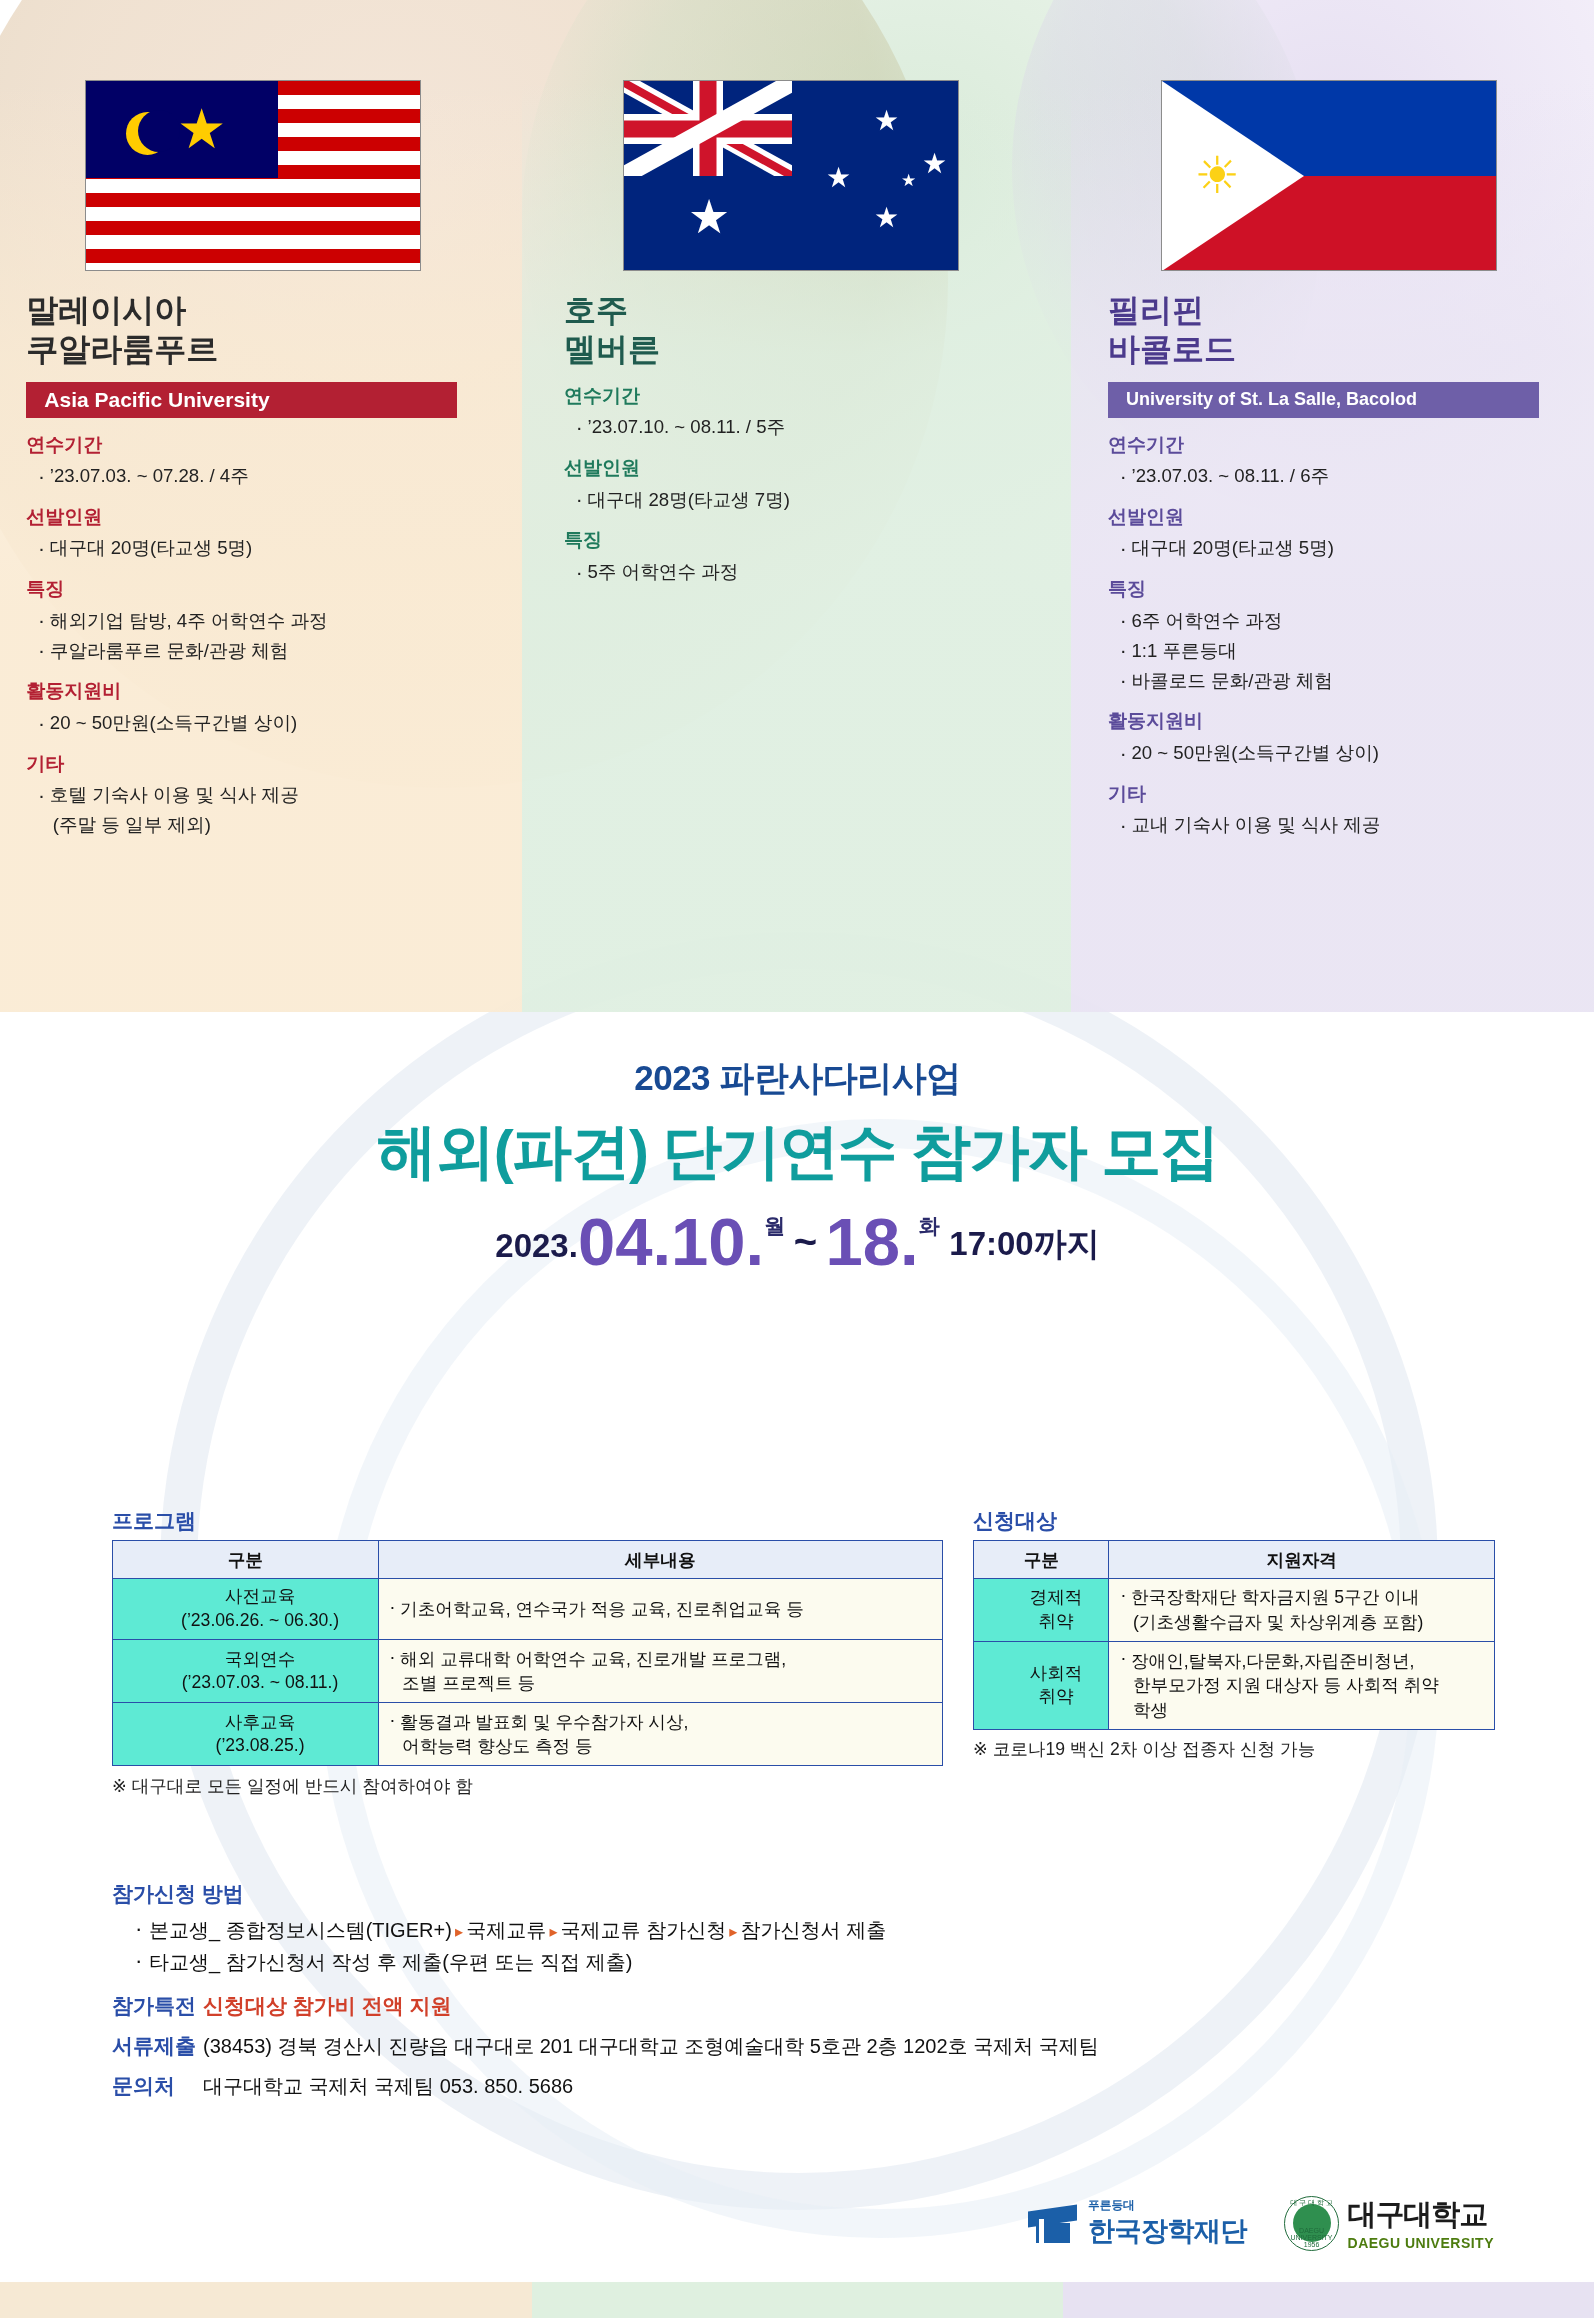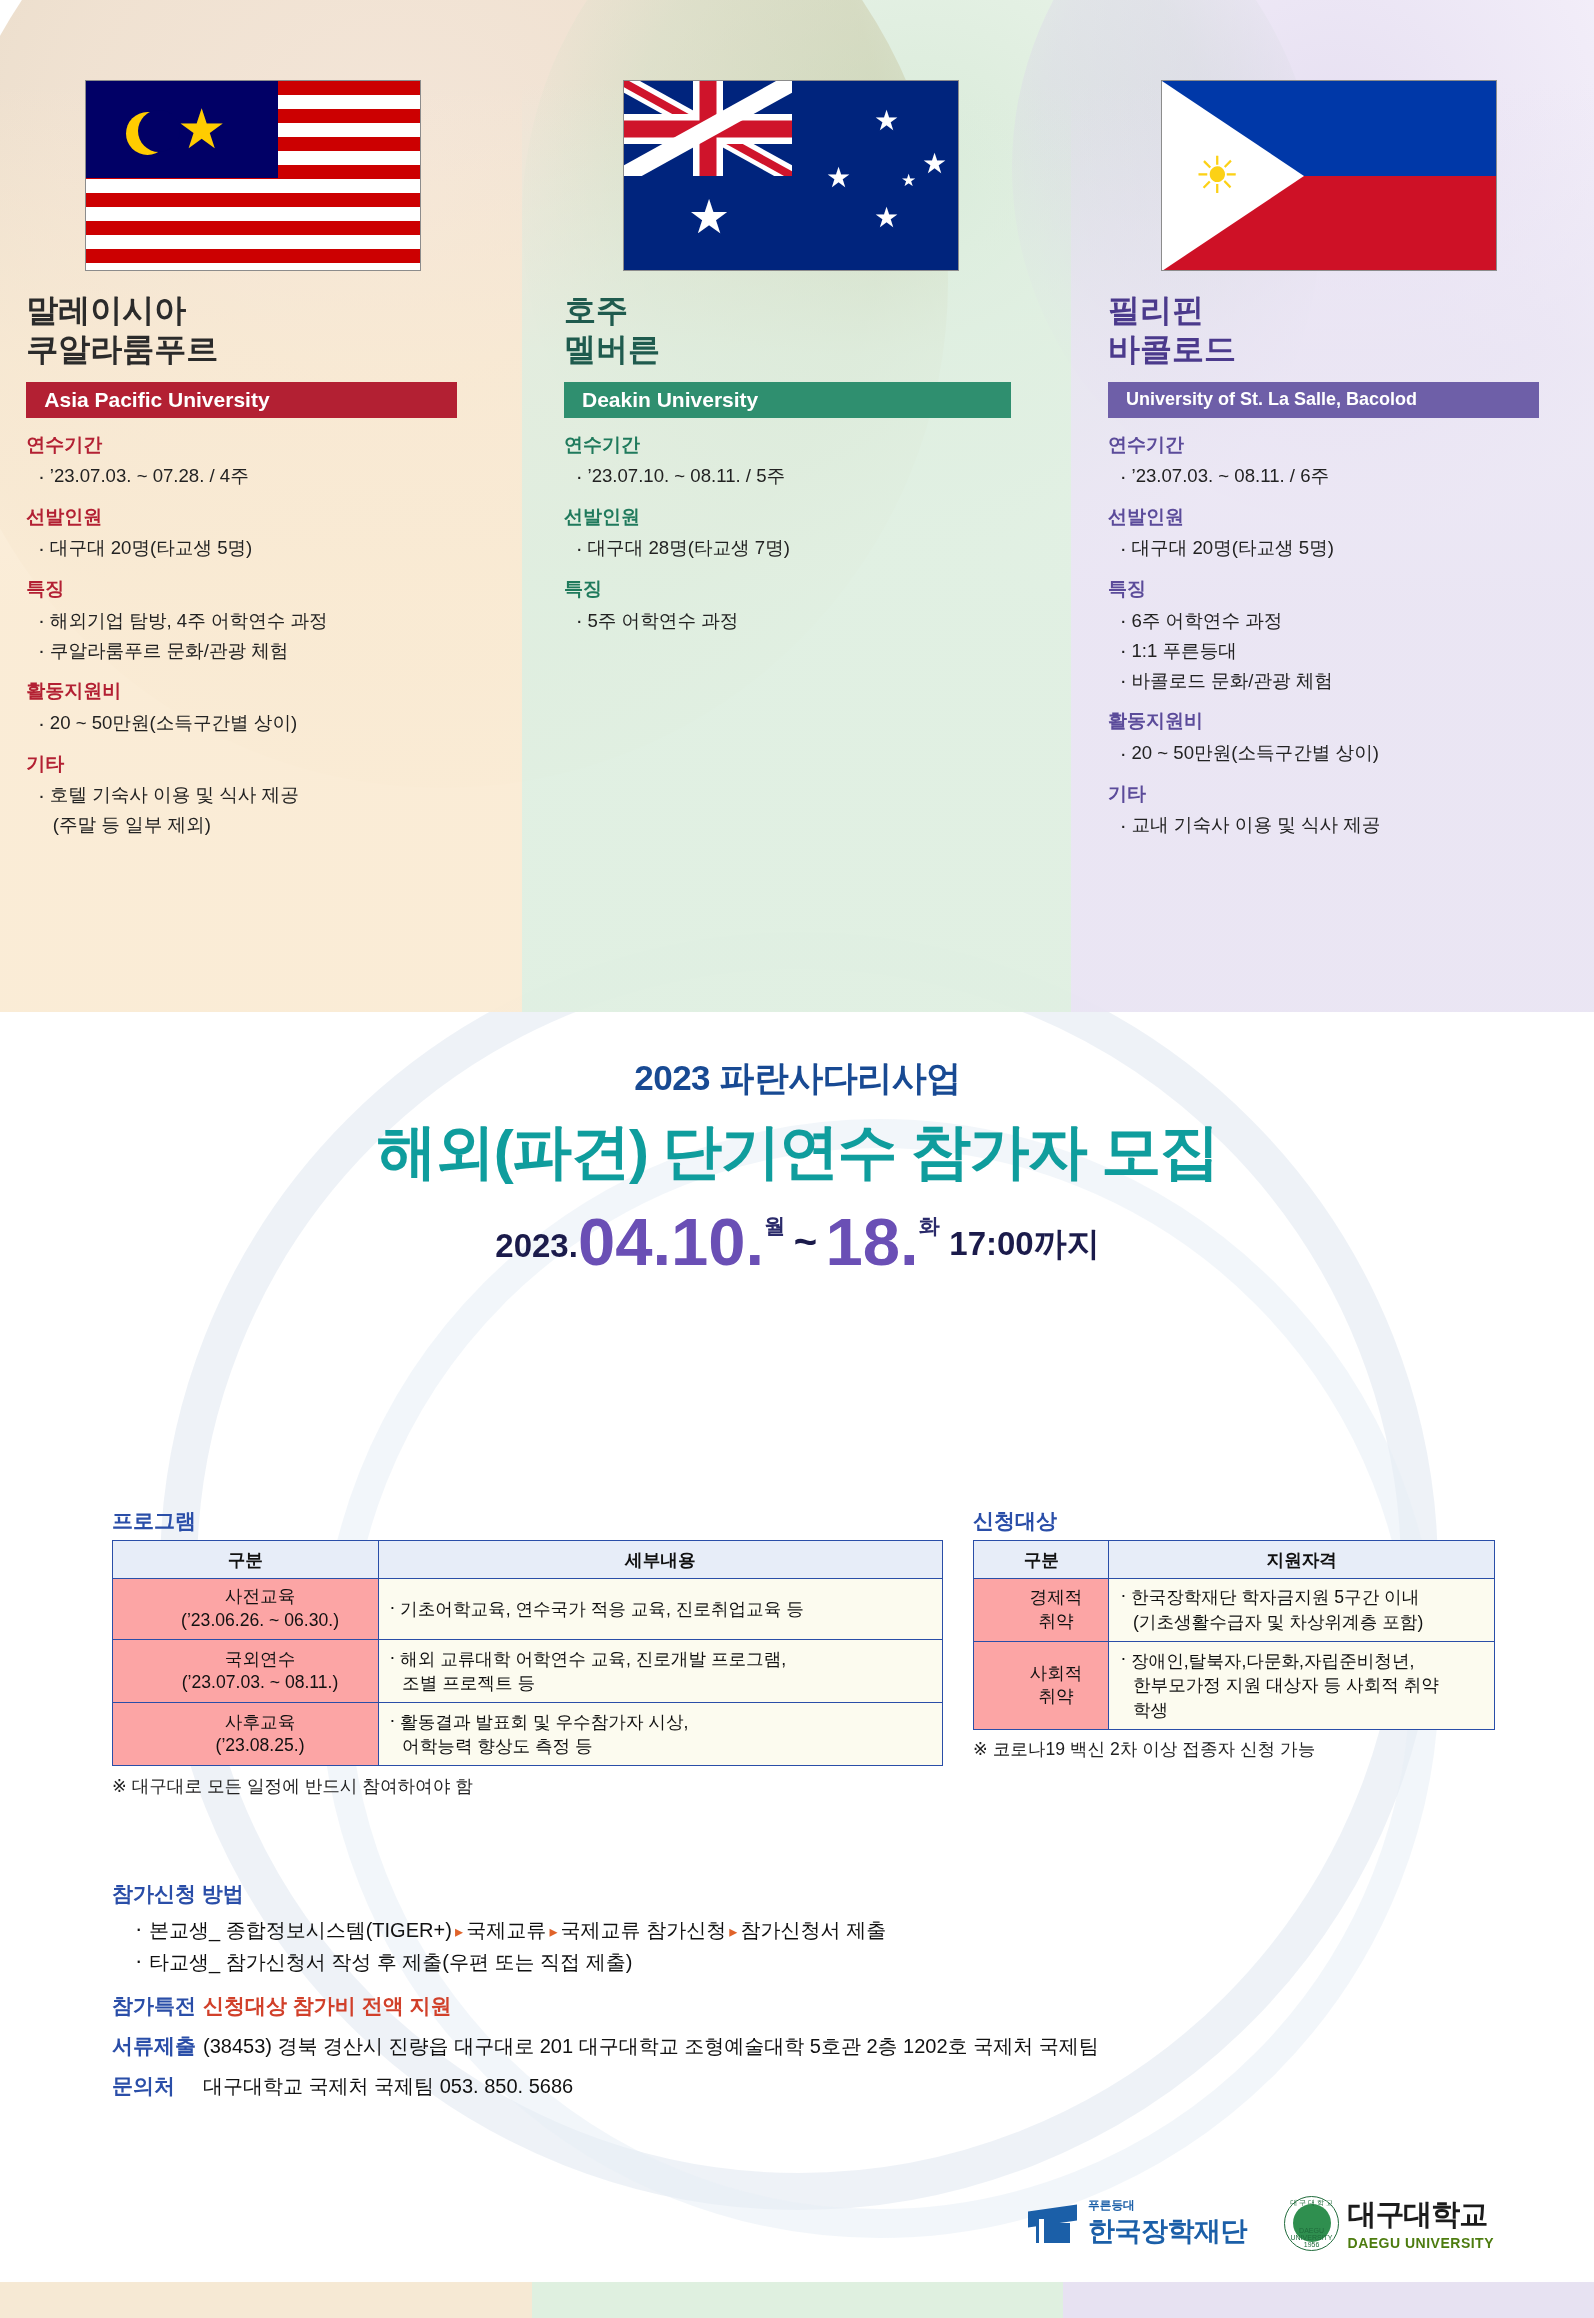--- a/index.html
+++ b/index.html
@@ -142,21 +142,21 @@
   .d-time { font-size: 33px; font-weight:bold; color:#1b1b4b; padding-bottom:5.3px; padding-left:9.6px;}
 
   
   .tables { position:absolute; left:112px; top:1507px; width:1385px; z-index:3; display:flex; gap:30px;}
   .tbl-block.left { width: 831px; }
   .tbl-block.right { width: 522px; }
   .tbl-label { font-size:21px; font-weight:bold; color:#2a4ea8; margin-bottom:5.3px;}
   table { border-collapse: collapse; width:100%; background:#fff; }
   th, td { border:0.5px solid #2a4ea8; font-size:17.6px; color:#111; padding:6.4px 7.5px; vertical-align:middle;}
   th { background:#e7edf8; font-weight:600; text-align:center; }
-  td.cat { text-align:center; background:#fca5a5; line-height:1.35;padding-left:37px; }
+  td.cat { text-align:center; background:#5eead4; line-height:1.35;padding-left:37px; }
   td.det { background:#fcfbef; line-height:1.4; }
   td.det div { position:relative; padding-left:14px; }
   td.det div:before { content:"·"; position:absolute; left:3.2px; top:-3.2px; font-size:19px; }
   td.det div.cont:before { content:""; }
   td.det div.cont { padding-left:16px; }
   .note { font-size:17.6px; color:#222; margin-top:7.5px;}
 
   
   .info { position:absolute; left:112px; top:1880px; width:1396px; z-index:3;}
   .info h3 { font-size:21px; color:#2a4ea8; margin:0 0 6.4px 0; font-weight:bold;}
@@ -268,21 +268,20 @@
         <div class="s s1">★</div>
         <div class="s s2">★</div>
         <div class="s s3">★</div>
         <div class="s s4">★</div>
         <div class="s s5">★</div>
       </div>
       <div class="country">
         <div>호주</div>
         <div>멜버른</div>
       </div>
-      <div class="uni-bar">Deakin University</div>
 
       <div class="sec">
         <div class="sec-title">연수기간</div>
         <ul>
             <li>’23.07.10. ~ 08.11. / 5주</li>
           </ul>
       </div>
       <div class="sec">
         <div class="sec-title">선발인원</div>
         <ul>

